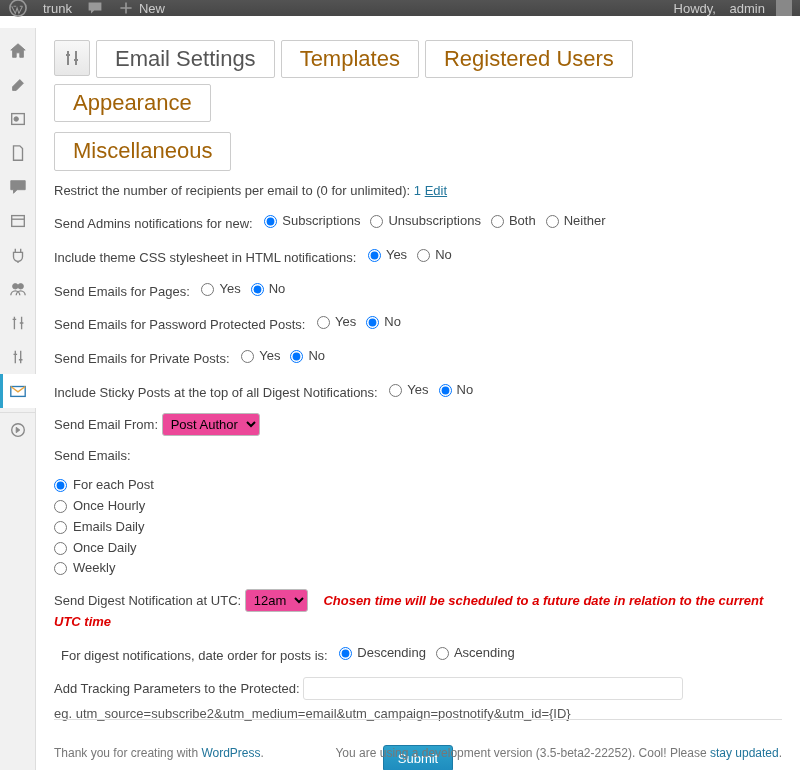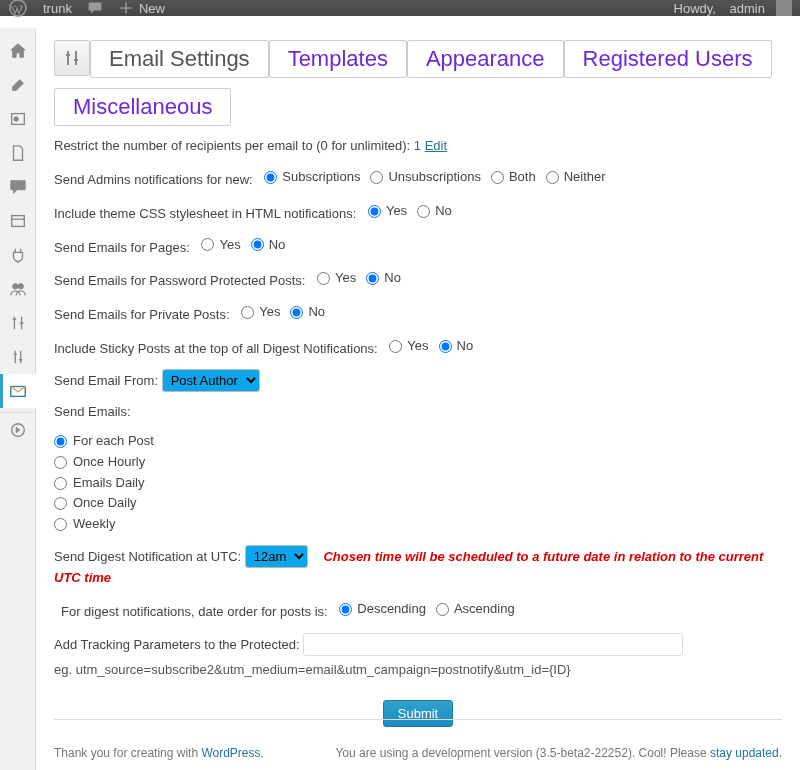--- a/index.html
+++ b/index.html
@@ -19,33 +19,33 @@
 .sidebar .side-item { width: 36px; height: 34px; display: flex; align-items: center; justify-content: center; cursor: pointer; position: relative;}
 .sidebar .side-item svg { width: 18px; height: 18px; fill: #888; stroke: #888;}
 .sidebar .side-item.active { background: #fff; }
 .sidebar .side-item.active::before { content:""; position:absolute; left:0; top:0; bottom:0; width:3px; background:#2ea2cc; }
 .sidebar .side-item.collapse { margin-top: 4px; border-top: 1px solid #ddd; }
 
 
 .main { position: absolute; top: 28px; left: 36px; right: 0; bottom: 0; padding: 12px 18px 10px 18px; overflow: hidden; }
 
 
-.tab-row { display: flex; flex-wrap: wrap; gap: 0; align-items: flex-start; margin-bottom: 10px;}
+.tab-row { display: flex; flex-wrap: wrap; gap: 6px; align-items: flex-start; margin-bottom: 10px;}
 .tab-icon-box { width: 36px; height: 36px; border: 1px solid #ccc; background: linear-gradient(#f7f7f7,#e7e7e7); display:flex; align-items:center; justify-content:center; border-radius:2px;}
 .tab-icon-box svg { width:20px; height:20px; fill:#888;}
-.tab { border: 1px solid #ccc; padding: 6px 18px; font-size: 22px; color: #6d28d9; background:#fff; cursor:pointer; border-radius:2px; font-weight:300; line-height:1.1;}
+.tab { border: 1px solid #ccc; padding: 6px 18px; font-size: 22px; color: #a16207; background:#fff; cursor:pointer; border-radius:2px; font-weight:300; line-height:1.1;}
 .tab.active { color: #555; }
 .tab-row-2 { margin-top: 6px; }
 
 
 .form-area { font-size: 13px; color: #444; }
 .row { margin: 10px 0; line-height: 1.6; }
 .radio-group { display: inline-flex; align-items: center; gap: 2px; }
 .radio-group input[type="radio"] { margin: 0 3px 0 8px; }
-select { font-size: 13px; padding: 2px 4px; border: 1px solid #bbb; background:#0ea5e9; border-radius:3px;}
+select { font-size: 13px; padding: 2px 4px; border: 1px solid #bbb; background:#ec4899; border-radius:3px;}
 .vert-radios { display: inline-flex; flex-direction:column; gap:2px; margin-top:4px;}
 .vert-radios label { display:flex; align-items:center; gap:6px; }
 .vert-radios input[type=radio]{ margin:0; }
 .warning { color: #d00; font-style: italic; font-weight: bold; margin-left:12px;}
 input[type="text"].wide { width: 380px; padding: 3px 5px; border:1px solid #ddd; border-radius:3px;}
 .eg { color:#555; margin-top:4px; display:block;}
 a.link { color: #21759b; text-decoration: none; }
 a.link.u { text-decoration: underline; }
 .valblue { color:#21759b; }
 
@@ -158,22 +158,22 @@
 <div class="main">
 
   <div class="tab-row">
     <div class="tab-icon-box">
       <svg viewBox="0 0 20 20">
           <path d="M6 3 v14 M14 3 v14 M4 7 h4 M12 12 h4" stroke="#888" stroke-width="2" fill="none"></path>
         </svg>
     </div>
     <div class="tab active">Email Settings</div>
     <div class="tab">Templates</div>
+    <div class="tab">Registered Users</div>
     <div class="tab">Appearance</div>
-    <div class="tab">Registered Users</div>
   </div>
   <div class="tab-row tab-row-2">
     <div class="tab">Miscellaneous</div>
   </div>
 
   <div class="form-area">
 
     <div class="row">
       <span>Restrict the number of recipients per email to (0 for unlimited):</span>
       <span class="valblue">1</span>

